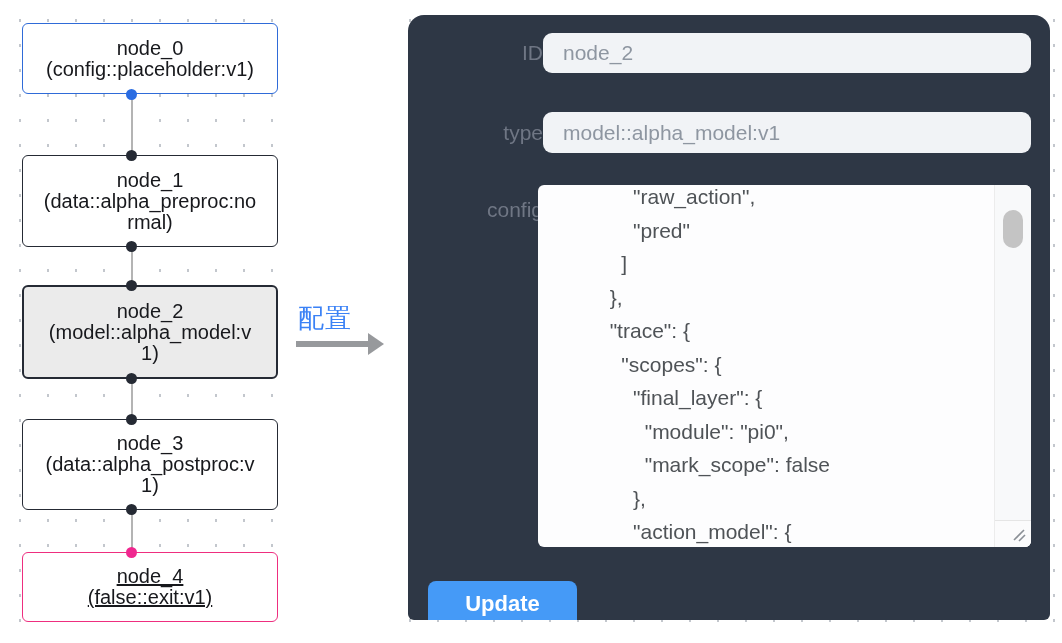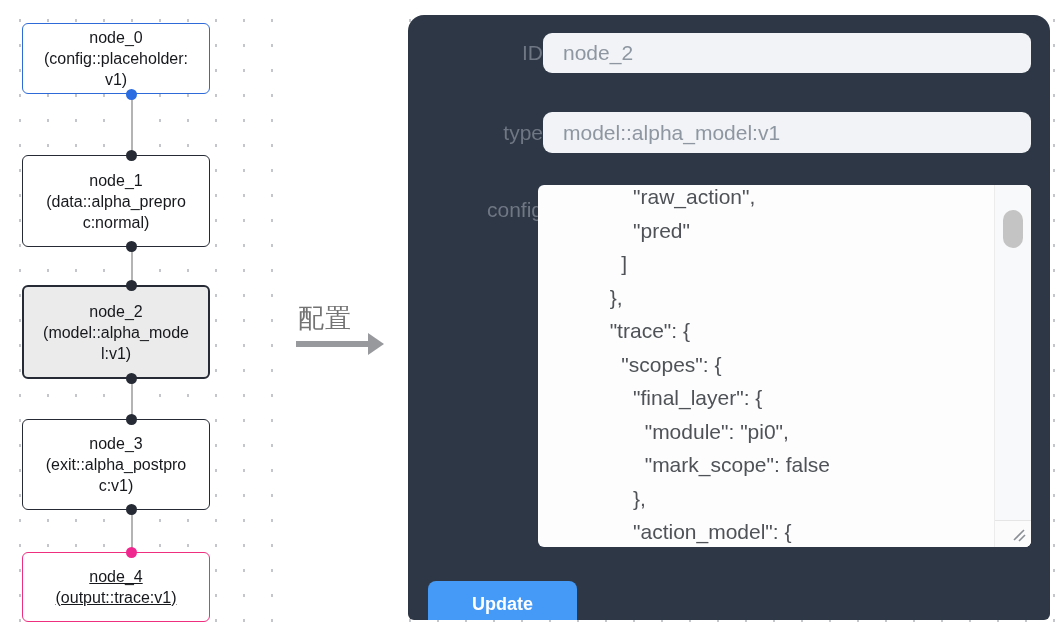--- a/index.html
+++ b/index.html
@@ -12,24 +12,24 @@
   .dots {
     position:absolute; top:0;
     background-image: radial-gradient(circle, #c3c7cd 1.3px, transparent 1.5px);
     background-size: 28px 25px; background-position: 6px 8px;
   }
   .canvas-left  { left:0;   width:278px; height:643px; }
   .canvas-right { left:390px; width:672px; height:630px; }
 
   
   .node {
-    position:absolute; left:22px; width:188px; background:#ffffff;
+    position:absolute; left:22px; width:256px; background:#ffffff;
     border:1.6px solid #252a34; border-radius:6px;
     display:flex; flex-direction:column; align-items:center; justify-content:center;
-    text-align:center; font-size:16px; line-height:21px; color:#17181c;
+    text-align:center; font-size:20px; line-height:21px; color:#17181c;
     padding:0 18px; word-break:break-all;
   }
   .node-0 { top:23px;  height:71px; border-color:#2f6bd8; }
   .node-1 { top:155px; height:92px; }
   .node-2 { top:285px; height:94px; border-width:2px; background:#ebebeb; }
   .node-3 { top:419px; height:91px; }
   .node-4 { top:552px; height:70px; border-color:#ee2e7f;text-decoration:underline; }
 
   .edge { position:absolute; left:131px; width:1.6px; background:#b4b4b4; }
   .edge-01 { top:94px;  height:61px; }
@@ -38,21 +38,21 @@
   .edge-34 { top:510px; height:42px; }
 
   .port { position:absolute; left:126px; width:11px; height:11px; border-radius:50%; background:#252a34; }
   .port-o0 { top:89px;  background:#2a6ce2; }
   .port-i1 { top:150px; } .port-o1 { top:241px; }
   .port-i2 { top:280px; } .port-o2 { top:373px; }
   .port-i3 { top:414px; } .port-o3 { top:504px; }
   .port-i4 { top:547px; background:#f0278f; }
 
   
-  .cfg-label { position:absolute; left:298px; top:301px; font-size:26px; color:#737373; letter-spacing:1px; }
+  .cfg-label { position:absolute; left:298px; top:301px; font-size:26px; color:#3b82f6; letter-spacing:1px; }
   .arrow-bar  { position:absolute; left:296px; top:341px; width:72px; height:6px; background:#97999c; }
   .arrow-head { position:absolute; left:368px; top:333px; width:0; height:0;
                 border-top:11px solid transparent; border-bottom:11px solid transparent;
                 border-left:16px solid #97999c; }
 
   
   .panel {
     position:absolute; left:408px; top:15px; width:642px; height:605px;
     background:#2e3745; border-radius:16px 16px 6px 6px; overflow:hidden;
   }
@@ -90,21 +90,21 @@
   }
   .config-corner {
     position:absolute; left:0; right:0; bottom:0; height:27px;
     border-top:1px solid #e5e5e5; background:#fbfbfc;
   }
   .resize-glyph { position:absolute; right:3px; bottom:3px; }
 
   .update-btn {
     position:absolute; left:20px; top:566px; width:149px; height:46px;
     background:#459af7; border:none; border-radius:8px;
-    color:#ffffff; font-size:18px; font-weight:600;
+    color:#ffffff; font-size:22px; font-weight:600;
     font-family:"Liberation Sans", sans-serif; cursor:pointer;
   }
 </style>
 </head>
 <body>
 
 <div class="stage">
 
   <div class="dots canvas-left">
     <div class="edge edge-01"></div>
@@ -119,25 +119,25 @@
     <div class="node node-1">
       <div>node_1</div>
       <div>(data::alpha_preproc:normal)</div>
     </div>
     <div class="node node-2">
       <div>node_2</div>
       <div>(model::alpha_model:v1)</div>
     </div>
     <div class="node node-3">
       <div>node_3</div>
-      <div>(exit::alpha_postproc:v1)</div>
+      <div>(data::alpha_postproc:v1)</div>
     </div>
     <div class="node node-4">
       <div>node_4</div>
-      <div>(output::trace:v1)</div>
+      <div>(false::exit:v1)</div>
     </div>
 
     <div class="port port-o0"></div>
     <div class="port port-i1"></div>
     <div class="port port-o1"></div>
     <div class="port port-i2"></div>
     <div class="port port-o2"></div>
     <div class="port port-i3"></div>
     <div class="port port-o3"></div>
     <div class="port port-i4"></div>

